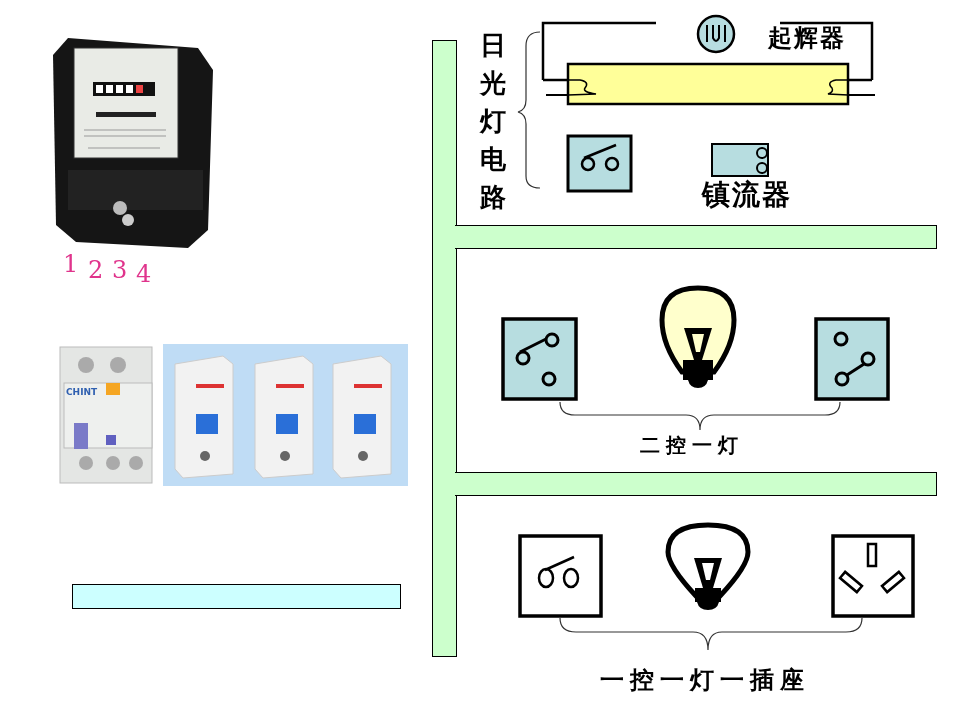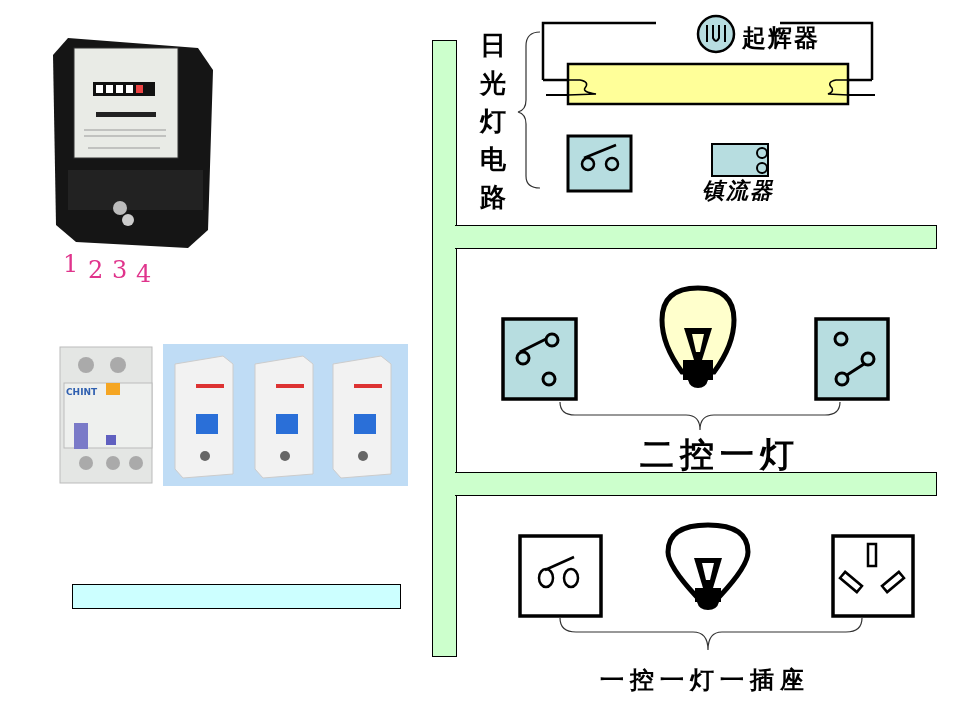--- a/index.html
+++ b/index.html
@@ -160,16 +160,16 @@
   </g>
   <g>
     <rect x="833" y="536" width="80" height="80" fill="#fff" stroke="#000" stroke-width="3.5"></rect>
     <rect x="868" y="544" width="8" height="22" fill="#fff" stroke="#000" stroke-width="2.5"></rect>
     <rect x="840" y="578" width="22" height="8" fill="#fff" stroke="#000" stroke-width="2.5" transform="rotate(40 851 582)"></rect>
     <rect x="882" y="578" width="22" height="8" fill="#fff" stroke="#000" stroke-width="2.5" transform="rotate(-40 893 582)"></rect>
   </g>
   <path d="M560 618 Q560 632 576 632 L693 632 Q708 632 708 650 Q708 632 722 632 L846 632 Q862 632 862 618" fill="none" stroke="#333" stroke-width="1.2"></path>
 </svg>
 
-<div class="label" style="left:742px;top:22px;font-size:24px;letter-spacing:2px;">起辉器</div>
-<div class="label" style="left:702px;top:176px;font-size:22px;letter-spacing:2px;font-style:italic;">镇流器</div>
-<div class="label" style="left:640px;top:432px;font-size:34px;letter-spacing:6px;">二控一灯</div>
+<div class="label" style="left:768px;top:22px;font-size:24px;letter-spacing:2px;">起辉器</div>
+<div class="label" style="left:702px;top:176px;font-size:28px;letter-spacing:2px;">镇流器</div>
+<div class="label" style="left:640px;top:432px;font-size:20px;letter-spacing:6px;">二控一灯</div>
 <div class="label" style="left:600px;top:664px;font-size:24px;letter-spacing:6px;">一控一灯一插座</div>
 
 </body></html>

